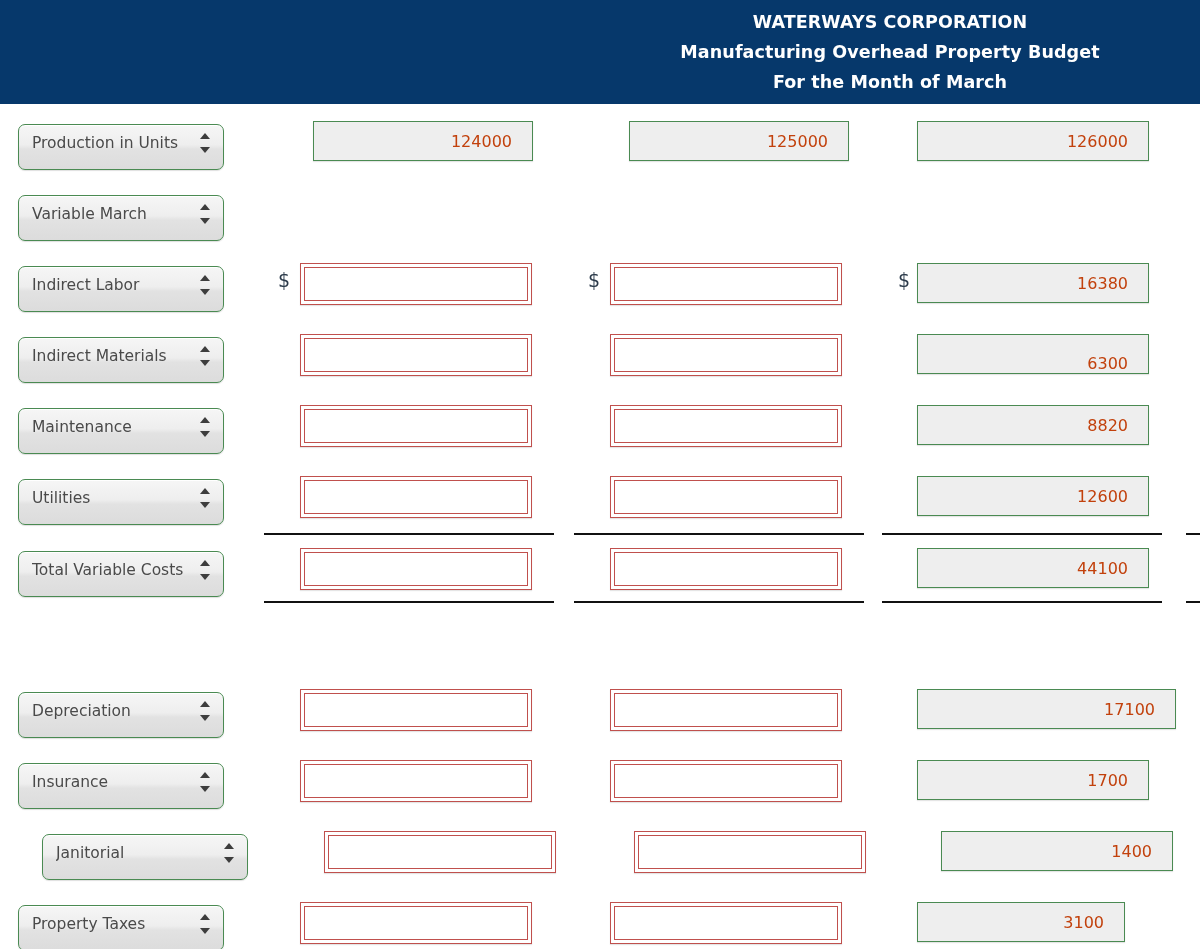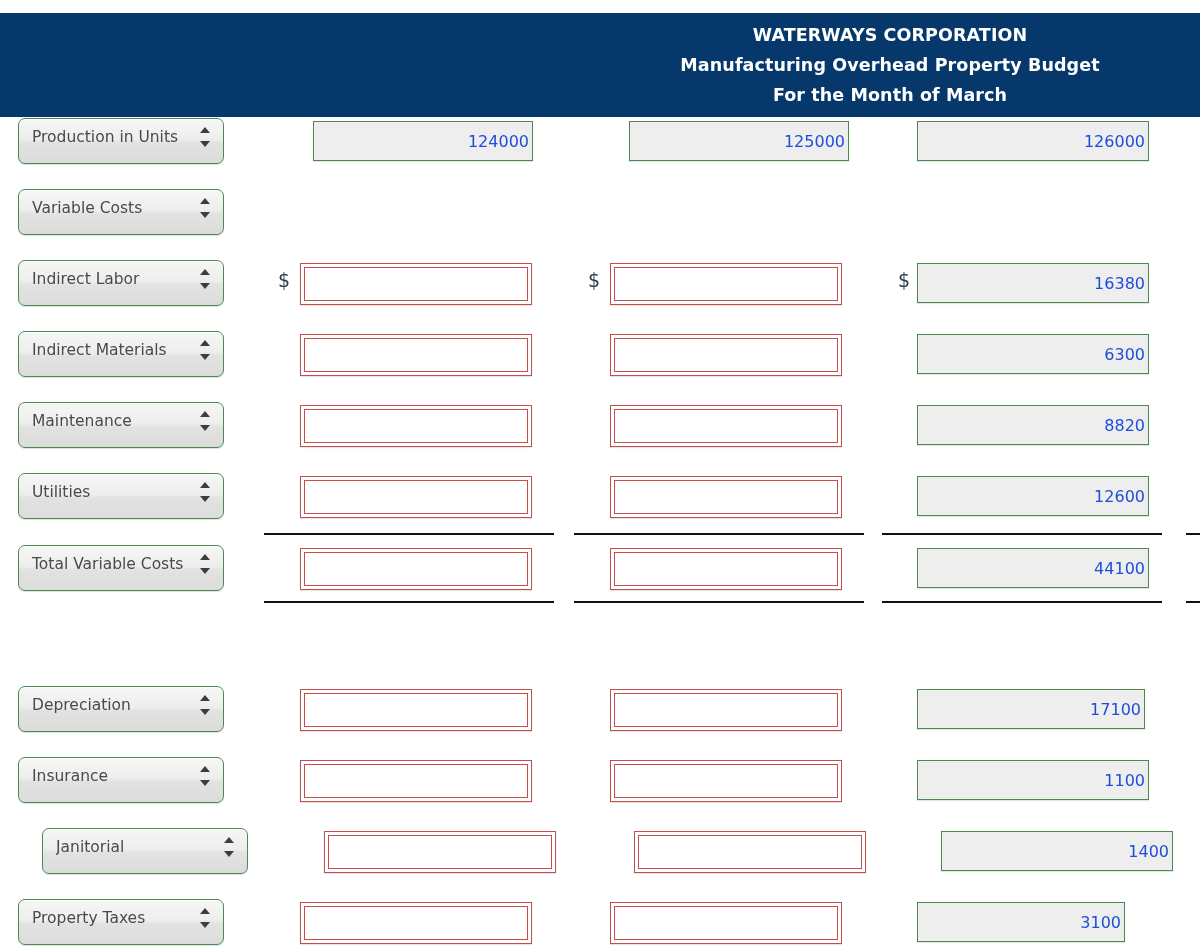--- a/index.html
+++ b/index.html
@@ -14,21 +14,21 @@
     overflow: hidden;
     font-family: "DejaVu Sans", "Liberation Sans", sans-serif;
     color: #333333;
     position: relative;
   }
 
   
   .banner {
     position: absolute;
     left: 0;
-    top: 13px;
+    top: 0;
     width: 1200px;
     height: 104px;
     background: #06386b;
     box-sizing: border-box;
   }
   .banner-inner {
     position: absolute;
     left: 590px;
     top: 0;
     width: 600px;
@@ -60,21 +60,21 @@
     position: absolute;
     left: 0;
     width: 1200px;
     height: 48px;
   }
 
   
   .sel {
     position: absolute;
     left: 18px;
-    top: 0;
+    top: 6px;
     width: 206px;
     height: 46px;
     box-sizing: border-box;
     border: 1px solid #4a8a52;
     border-radius: 7px;
     background: linear-gradient(to bottom, #f6f6f6 0%, #eeeeee 45%, #e2e2e2 55%, #dcdcdc 100%);
     box-shadow: inset 0 1px 0 #ffffff, 0 1px 1px rgba(0,0,0,0.13);
     display: flex;
     align-items: center;
     padding: 0 8px 8px 13px;
@@ -118,23 +118,23 @@
   .fld {
     position: absolute;
     top: 3px;
     height: 40px;
     box-sizing: border-box;
     border: 1px solid #4a8a52;
     background: #eeeeee;
     display: flex;
     align-items: center;
     justify-content: flex-end;
-    padding-right: 3px;
+    padding-right: 20px;
     font-size: 16px;
-    color: #1d4ed8;
+    color: #c2410c;
     box-shadow: 0 1px 1px rgba(0,0,0,0.10);
   }
 
   
   .errfld {
     position: absolute;
     top: 3px;
     height: 42px;
     box-sizing: border-box;
     border: 1px solid #c0504d;
@@ -181,21 +181,21 @@
       </div>
       <div class="fld" style="left: 623px; width: 220px; margin-left: 6px;">
         <span>125000</span>
       </div>
       <div class="fld" style="left: 917px; width: 232px; text-align: center;">
         <span>126000</span>
       </div>
     </div>
     <div class="row" style="top: 81px;">
       <div class="sel">
-        <span class="sel-label">Variable Costs</span>
+        <span class="sel-label">Variable March</span>
         <span class="spin"></span>
       </div>
     </div>
     <div class="row" style="top: 152px;">
       <div class="sel">
         <span class="sel-label">Indirect Labor</span>
         <span class="spin"></span>
       </div>
       <span class="dollar" style="left: 278px;">$</span>
       <div class="errfld" style="left: 300px; width: 232px;">
@@ -214,21 +214,21 @@
       <div class="sel">
         <span class="sel-label">Indirect Materials</span>
         <span class="spin"></span>
       </div>
       <div class="errfld" style="left: 300px; width: 232px;">
         <span></span>
       </div>
       <div class="errfld" style="left: 610px; width: 232px;">
         <span></span>
       </div>
-      <div class="fld" style="left: 917px; width: 232px;">
+      <div class="fld" style="left: 917px; width: 232px; align-items: flex-end;">
         <span>6300</span>
       </div>
     </div>
     <div class="row" style="top: 294px;">
       <div class="sel">
         <span class="sel-label">Maintenance</span>
         <span class="spin"></span>
       </div>
       <div class="errfld" style="left: 300px; width: 232px;">
         <span></span>
@@ -282,37 +282,37 @@
       <div class="sel">
         <span class="sel-label">Depreciation</span>
         <span class="spin"></span>
       </div>
       <div class="errfld" style="left: 300px; width: 232px;">
         <span></span>
       </div>
       <div class="errfld" style="left: 610px; width: 232px;">
         <span></span>
       </div>
-      <div class="fld" style="left: 917px; width: 228px; text-align: right;">
+      <div class="fld" style="left: 917px; width: 259px; text-align: right;">
         <span>17100</span>
       </div>
     </div>
     <div class="row" style="top: 649px;">
       <div class="sel">
         <span class="sel-label">Insurance</span>
         <span class="spin"></span>
       </div>
       <div class="errfld" style="left: 300px; width: 232px;">
         <span></span>
       </div>
       <div class="errfld" style="left: 610px; width: 232px;">
         <span></span>
       </div>
       <div class="fld" style="left: 917px; width: 232px;">
-        <span>1100</span>
+        <span>1700</span>
       </div>
     </div>
     <div class="row" style="top: 720px; margin-left: 24px;">
       <div class="sel">
         <span class="sel-label">Janitorial</span>
         <span class="spin"></span>
       </div>
       <div class="errfld" style="left: 300px; width: 232px;">
         <span></span>
       </div>

